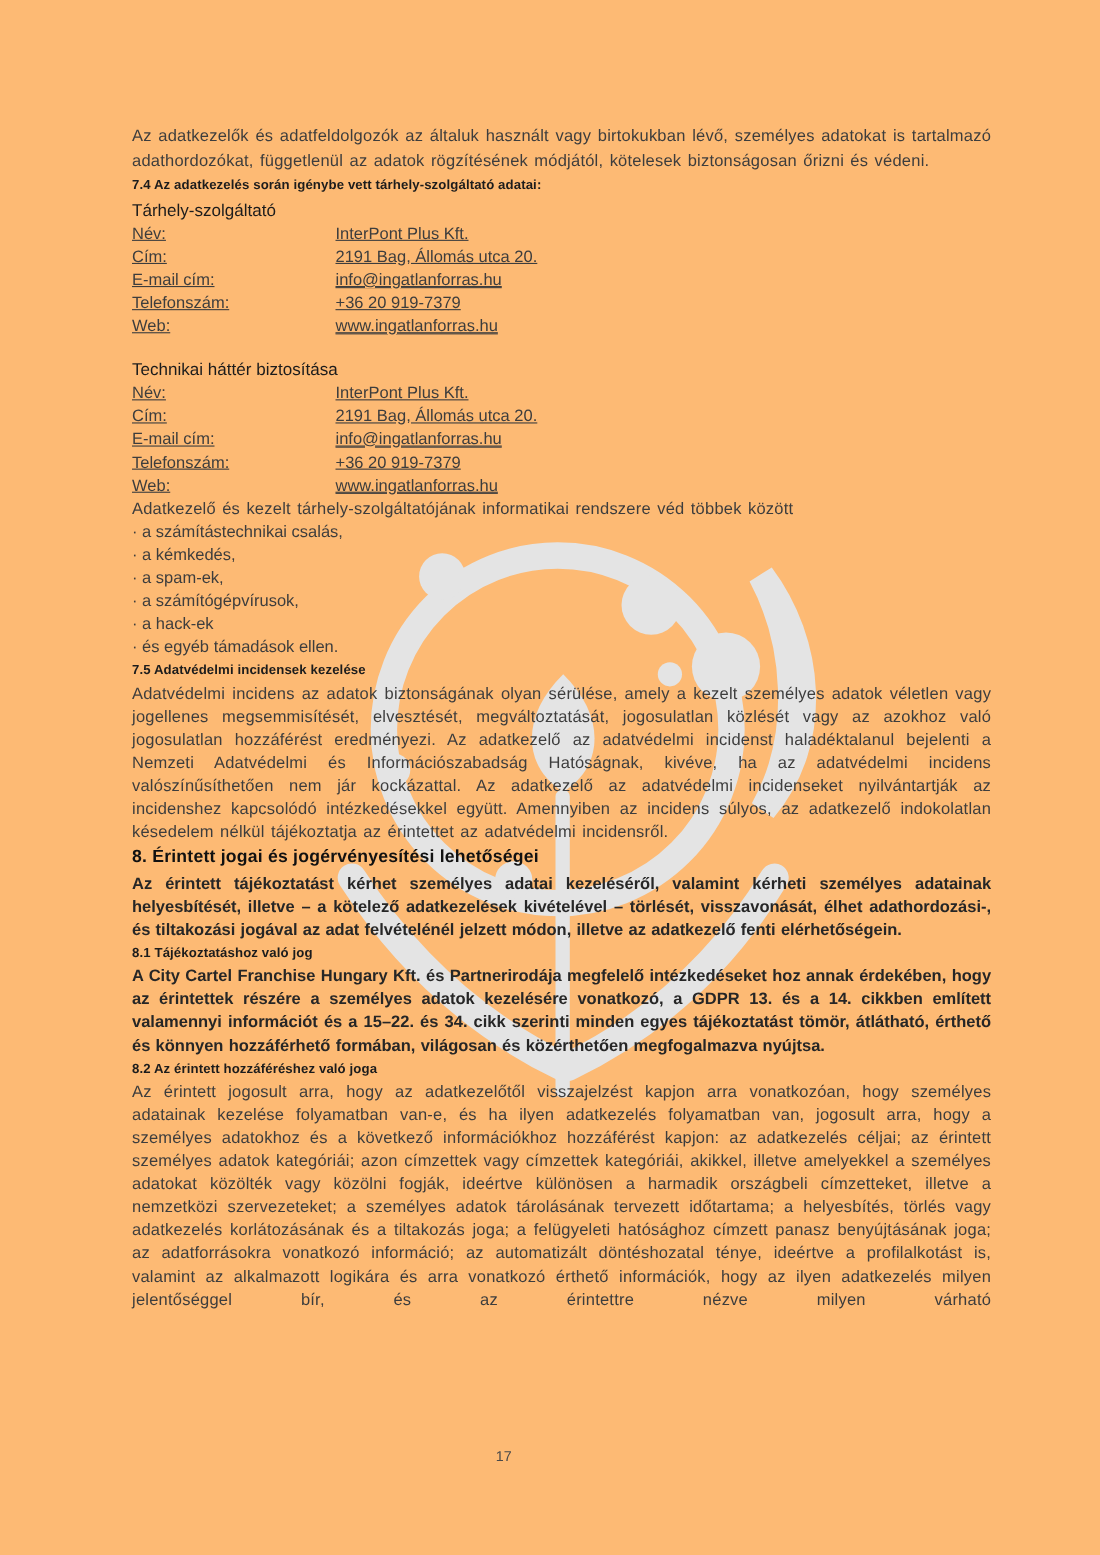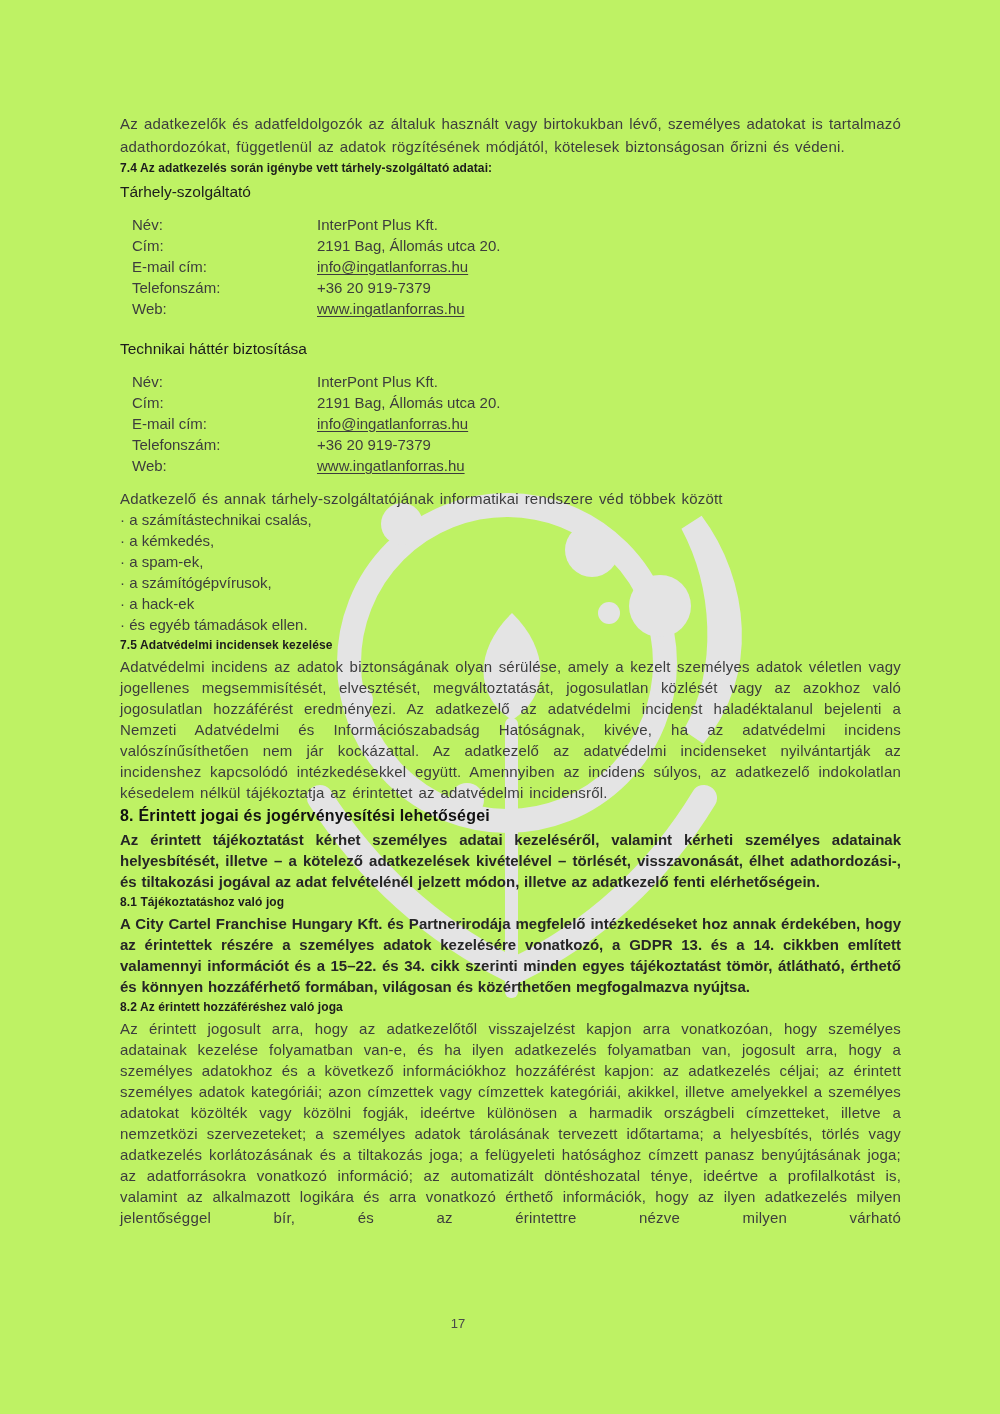--- a/index.html
+++ b/index.html
@@ -1,20 +1,20 @@
 <!DOCTYPE html>
 <html lang="hu"><head>
 <meta charset="utf-8">
 <style>
   html,body{margin:0;padding:0;background:#888;}
   .page{
     position:relative;
     width:1000px;height:1414px;
     margin:0 auto;
-    background:#bef264;
+    background:#fdba74;
     font-family:"Liberation Sans",sans-serif;
     color:#3d3d3d;
     overflow:hidden;
   }
   .watermark{
     position:absolute;left:262px;top:468px;width:505px;height:545px;
     z-index:0;pointer-events:none;
   }
   .content{
     position:absolute;left:120px;top:112px;width:781px;z-index:1;
@@ -32,21 +32,21 @@
   }
   h2.big{
     margin:0;font-size:16px;line-height:26px;font-weight:800;color:#111;
     letter-spacing:.2px;
   }
   .block-title{
     margin:0;font-size:15.5px;line-height:21px;font-weight:normal;color:#1c1c1c;
   }
   .mt19{margin-top:19px;} .mt16{margin-top:16px;} .mt14{margin-top:14px;}
   .mt12{margin-top:12px;} .mt10{margin-top:10px;} .mt2{margin-top:2px;}
-  .contact{margin:12px;}
+  .contact{margin:0;text-decoration:underline;}
   .contact-row{display:flex;font-size:15px;line-height:21px;}
   .contact-label{width:185px;flex:0 0 185px;}
   .contact-value{flex:1;}
   .doc-link{text-decoration:underline;color:#3d3d3d;text-underline-offset:2px;}
   .bullets{margin:0;font-size:15px;line-height:21px;}
   .bullet-line{white-space:pre;}
   .page-number{
     position:absolute;left:0;top:1316px;width:916px;
     text-align:center;font-size:13px;color:#4a4a4a;z-index:1;
   }
@@ -120,21 +120,21 @@
       <div class="contact-row">
         <span class="contact-label">Telefonszám:</span>
         <span class="contact-value">+36 20 919-7379</span>
       </div>
       <div class="contact-row">
         <span class="contact-label">Web:</span>
         <span class="contact-value"><a class="doc-link">www.ingatlanforras.hu</a></span>
       </div>
     </div>
 
-    <p class="body mt10">Adatkezelő és annak tárhely-szolgáltatójának informatikai rendszere véd többek között</p>
+    <p class="body mt10">Adatkezelő és kezelt tárhely-szolgáltatójának informatikai rendszere véd többek között</p>
     <div class="bullets">
       <div class="bullet-line">· a számítástechnikai csalás,</div>
       <div class="bullet-line">· a kémkedés,</div>
       <div class="bullet-line">· a spam-ek,</div>
       <div class="bullet-line">· a számítógépvírusok,</div>
       <div class="bullet-line">· a hack-ek</div>
       <div class="bullet-line">· és egyéb támadások ellen.</div>
     </div>
 
     <h3 class="sec mt12">7.5 Adatvédelmi incidensek kezelése</h3>

